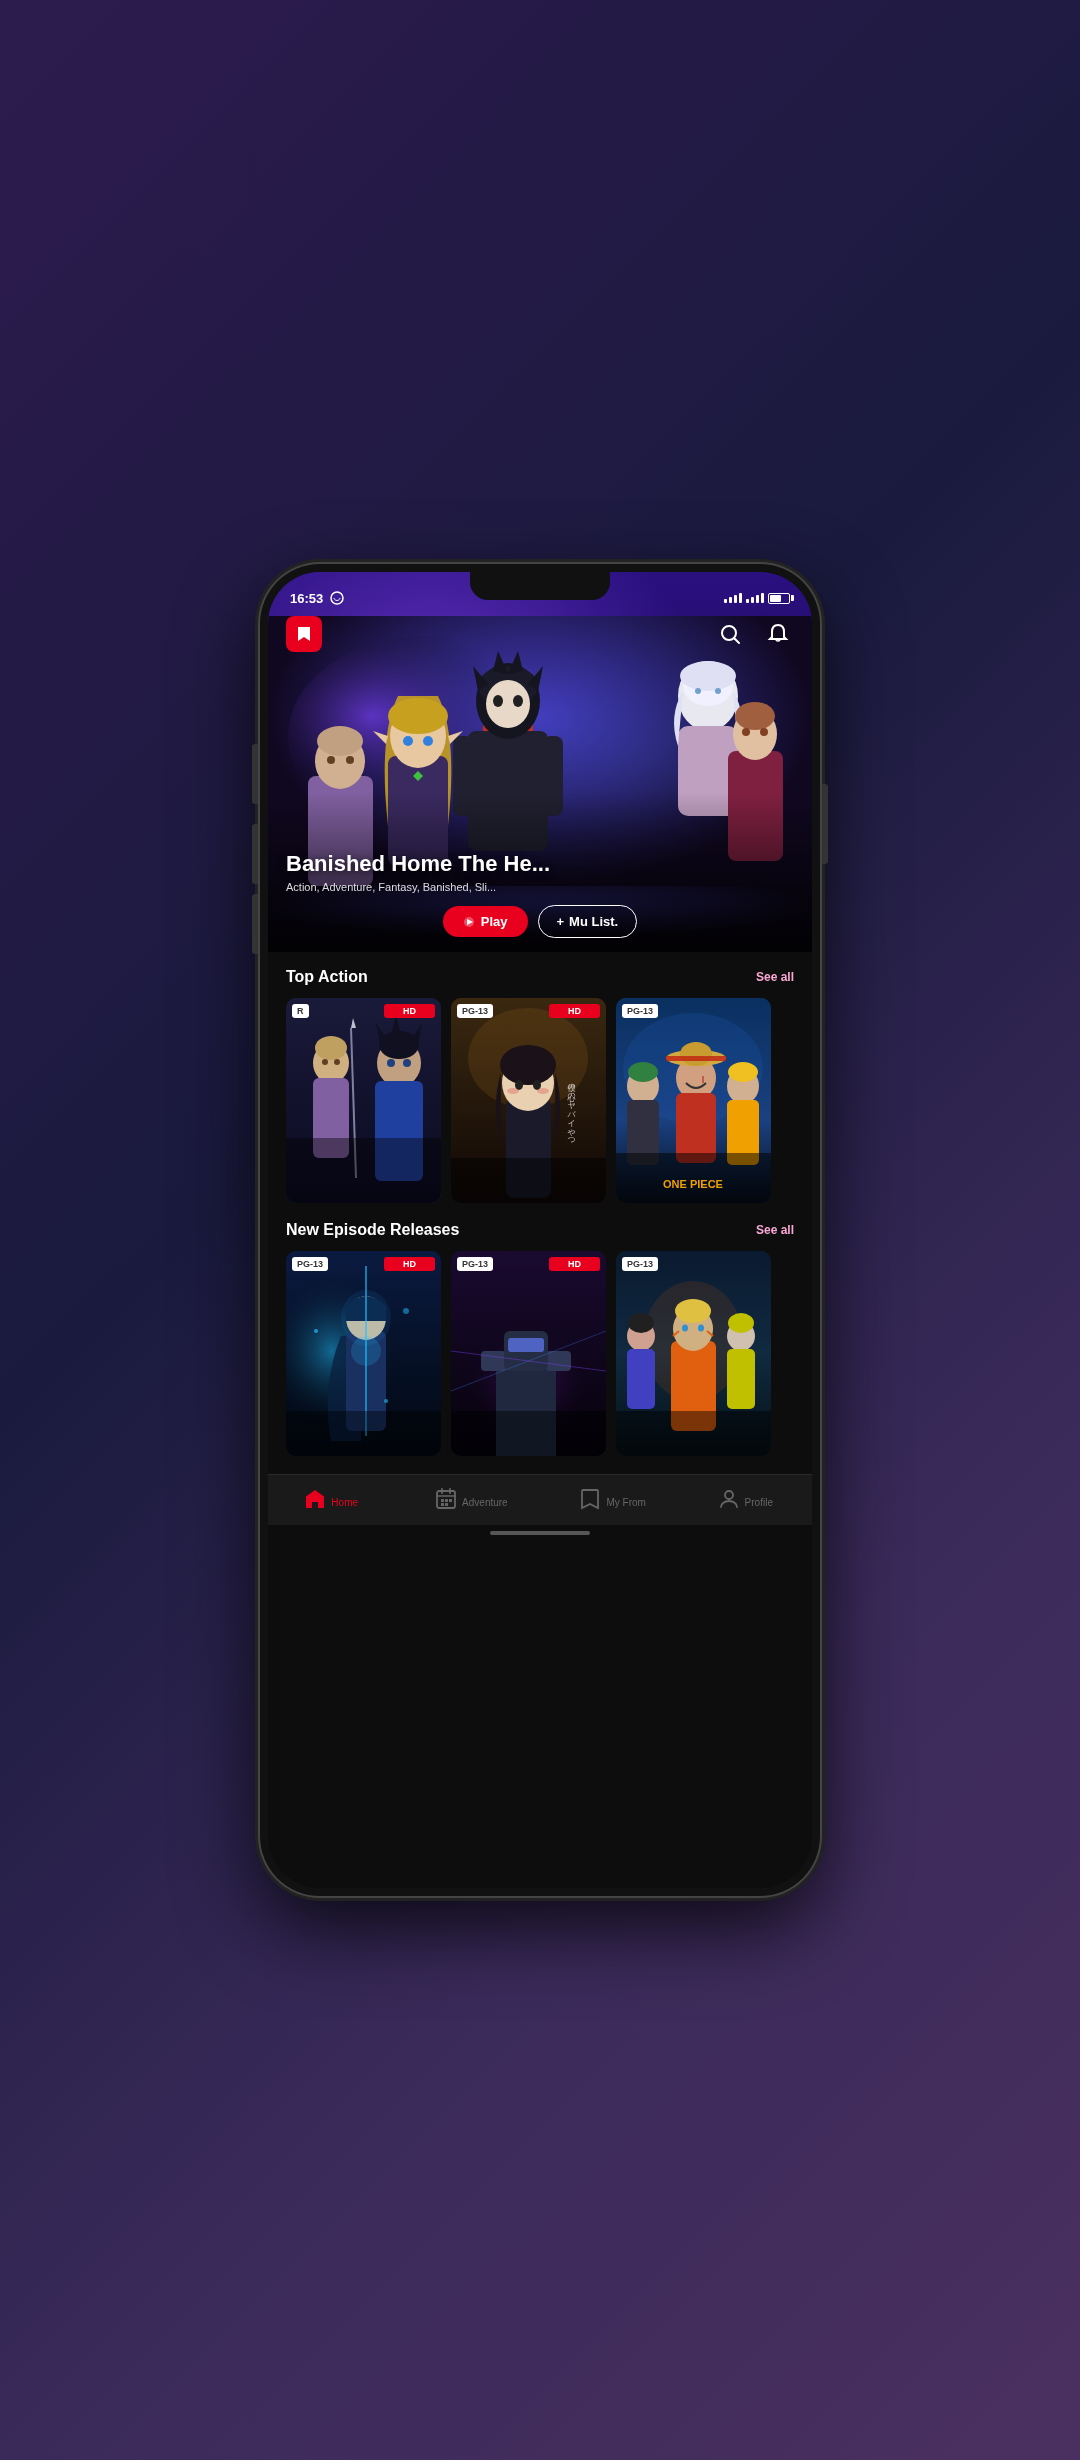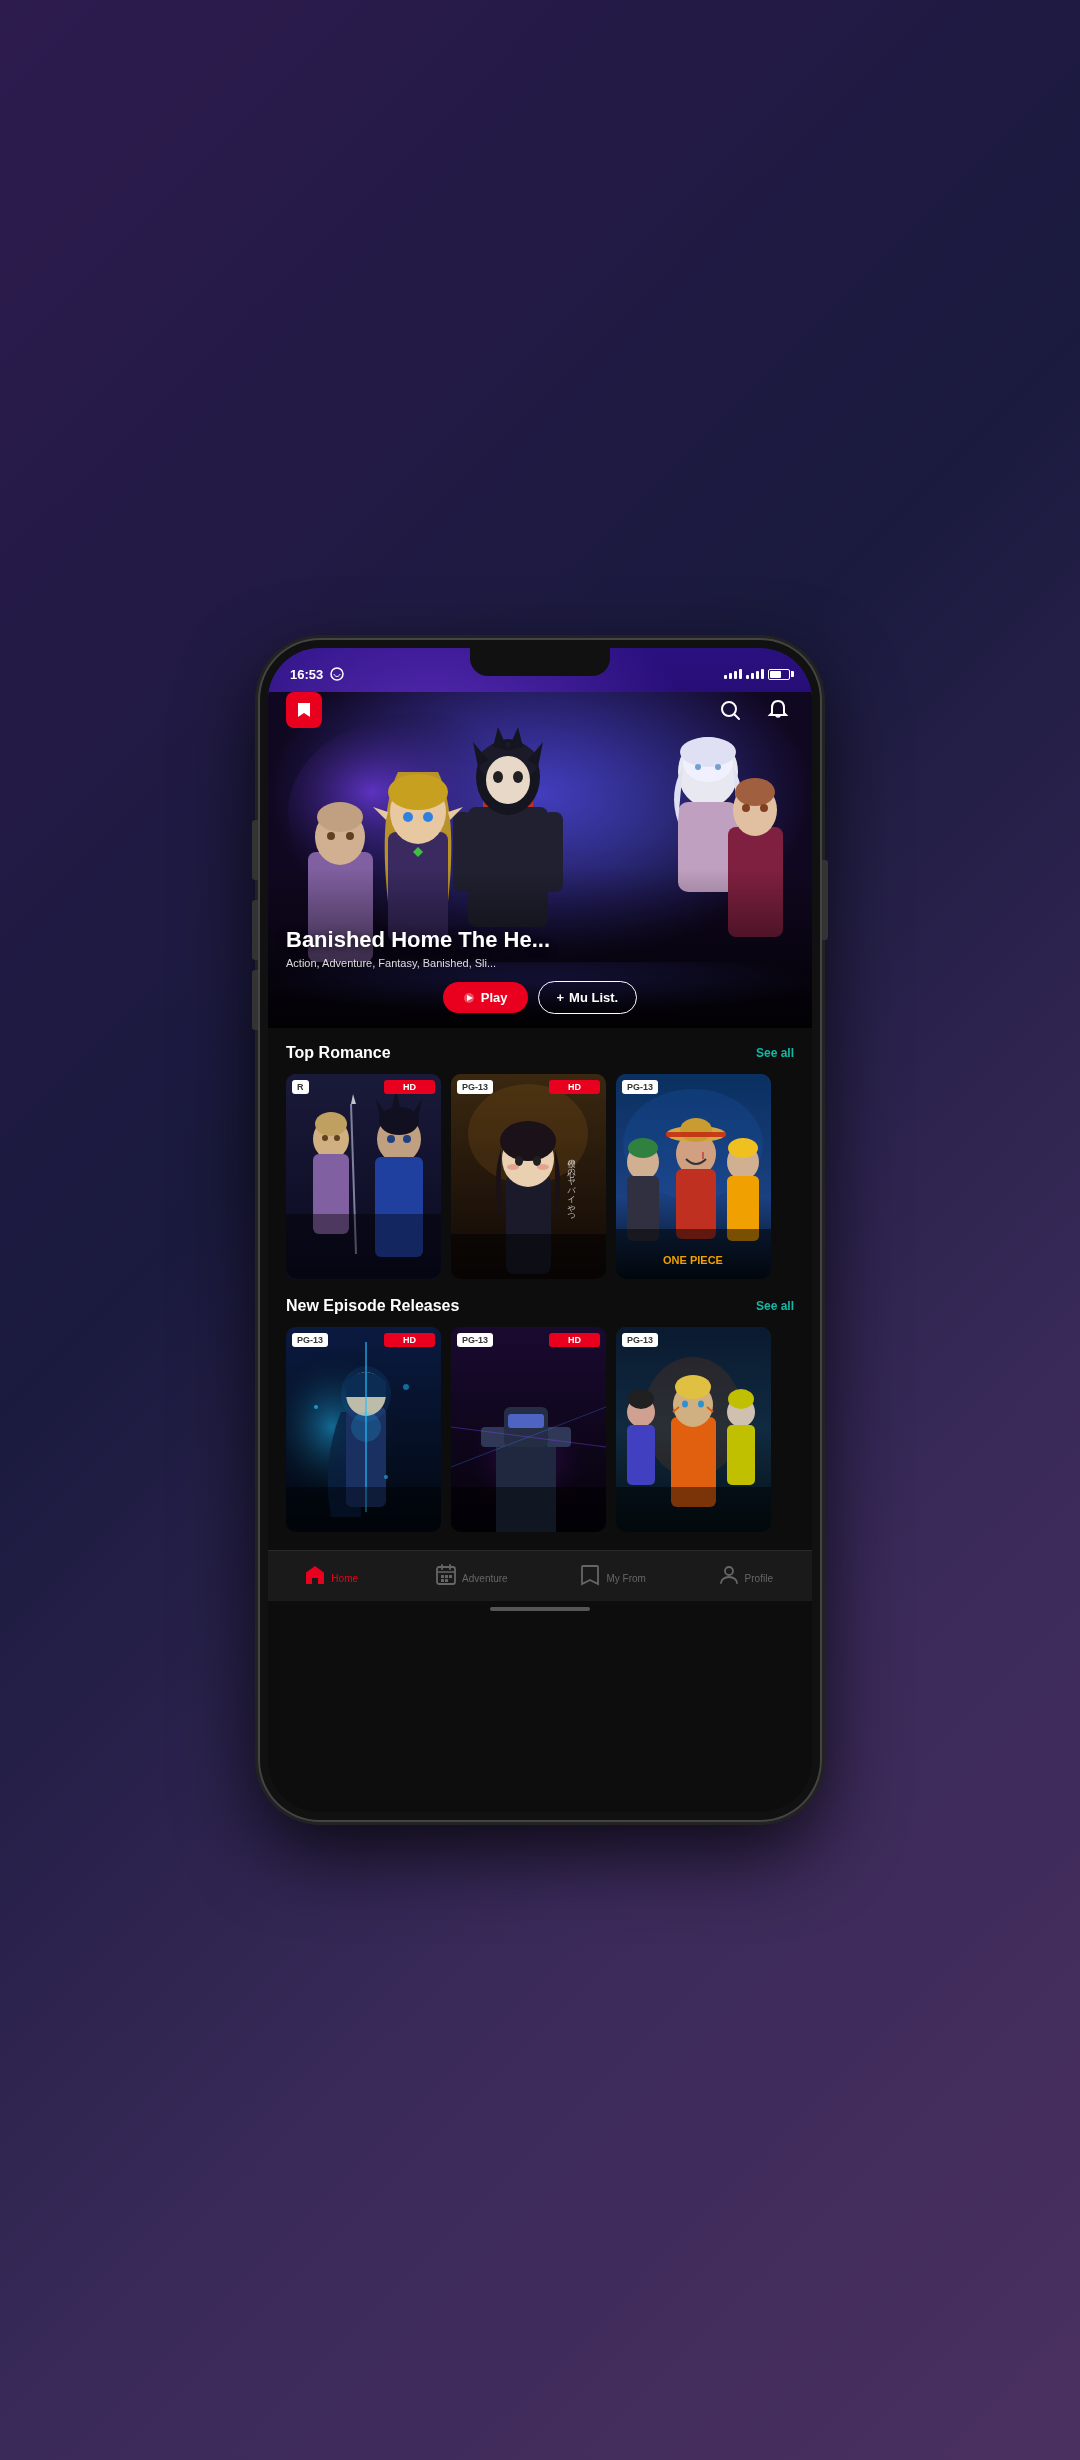--- a/index.html
+++ b/index.html
@@ -9,21 +9,21 @@
       background: linear-gradient(135deg, #2d1b4e 0%, #1a1a3e 40%, #3a2a5a 70%, #4a3060 100%);
       display: flex;
       align-items: center;
       justify-content: center;
       font-family: -apple-system, BlinkMacSystemFont, 'Segoe UI', sans-serif;
       overflow: hidden;
     }
 
     .phone-shell {
       width: 560px;
-      height: 1180px;
+      height: 1332px;
       background: #111;
       border-radius: 60px;
       position: relative;
       box-shadow:
         0 0 0 2px #444,
         0 0 0 5px #222,
         0 30px 80px rgba(0,0,0,0.8);
     }
 
     
@@ -238,21 +238,21 @@
       margin-bottom: 12px;
     }
 
     .section-title {
       color: white;
       font-size: 16px;
       font-weight: 800;
     }
 
     .see-all {
-      color: #14b8a6;
+      color: #f9a8d4;
       font-size: 12px;
       font-weight: 600;
     }
 
     .cards-row {
       display: flex;
       gap: 10px;
       padding: 0 18px;
       overflow-x: auto;
       scrollbar-width: none;
@@ -547,21 +547,21 @@
                 <span>Mu List.</span>
               </button>
             </div>
           </div>
         </div>
 
         <div class="main-content">
 
           <div class="section">
             <div class="section-header">
-              <span class="section-title">Top Romance</span>
+              <span class="section-title">Top Action</span>
               <span class="see-all">See all</span>
             </div>
             <div class="cards-row">
 
               <div class="card card-1">
                 <div class="card-art">
                   <svg width="155" height="205" viewBox="0 0 155 205">
                     <defs>
                       <linearGradient id="c1bg" x1="0%" y1="0%" x2="0%" y2="100%">
                         <stop offset="0%" stop-color="#1a1a3a"></stop>

